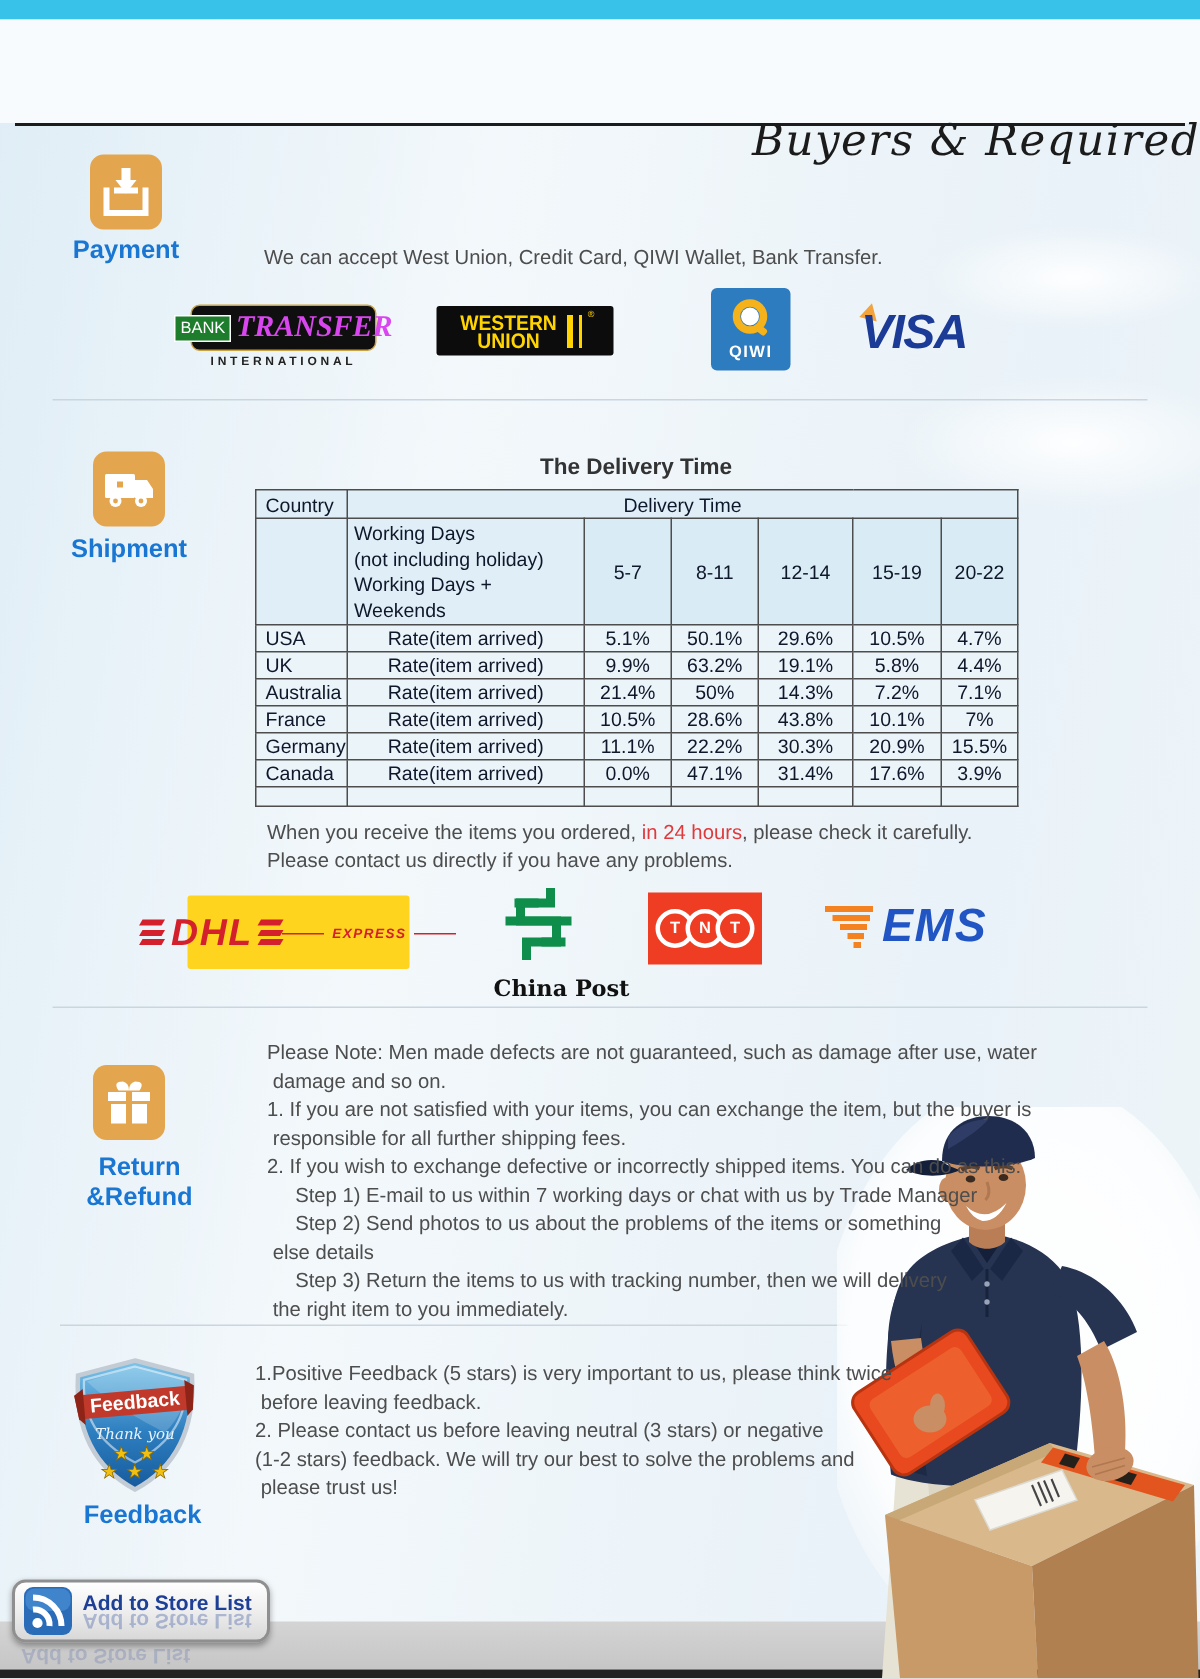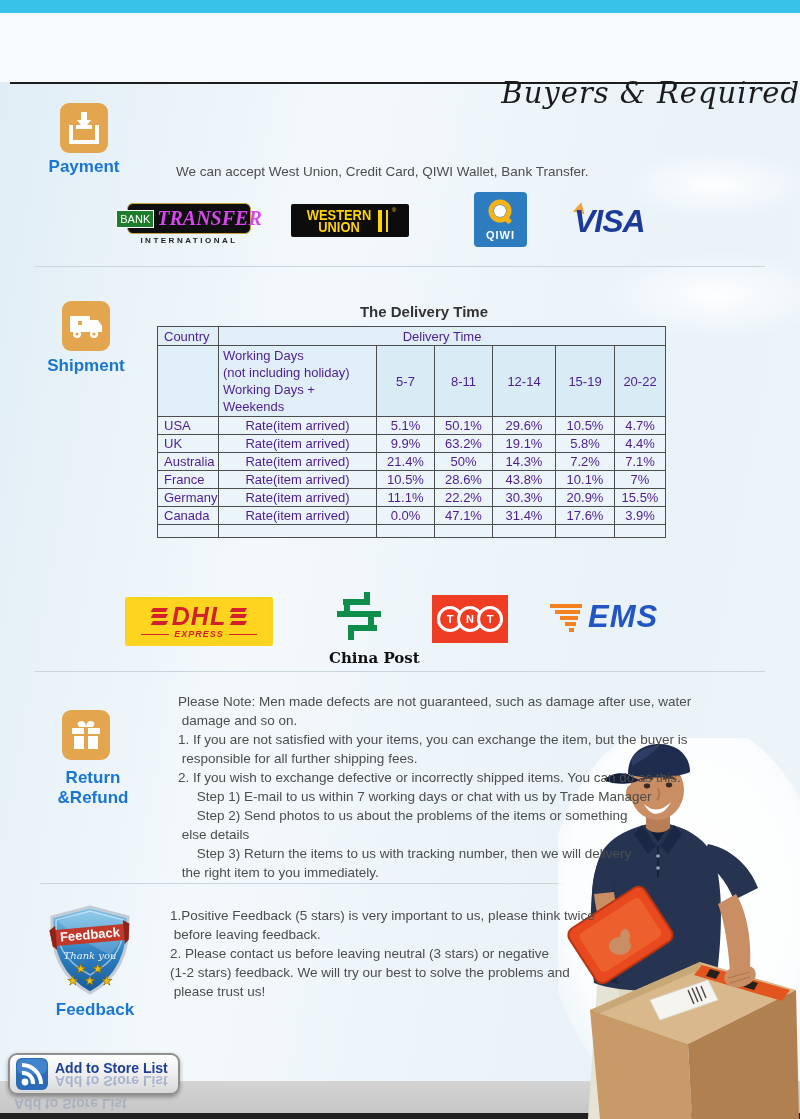--- a/index.html
+++ b/index.html
@@ -31,32 +31,32 @@
   .wu-bar1{width:4px;height:22px;background:#ffd400;}
   .wu-bar2{width:2px;height:22px;background:#ffd400;}
   .wu-reg{color:#ffd400;font-size:6px;align-self:flex-start;margin-top:3px;}
   .qiwi{left:474px;top:192px;width:53px;height:55px;background:#2e7cc0;border-radius:4px;display:flex;flex-direction:column;align-items:center;justify-content:center;}
   .qiwi-name{color:#fff;font-weight:bold;font-size:11px;letter-spacing:1px;margin-top:1px;}
   .visa{left:574px;top:203px;width:90px;height:34px;}
   .visa-wedge{position:absolute;left:0;top:-1px;width:0;height:0;border-left:6px solid transparent;border-right:6px solid transparent;border-bottom:11px solid #f2a33c;transform:rotate(14deg);}
   .visa-name{position:absolute;left:0;top:0;font-size:32px;font-weight:900;font-style:italic;color:#1b3b97;letter-spacing:-1px;}
   
   .dt-title{left:170px;top:303px;width:508px;text-align:center;font-size:15px;font-weight:bold;color:#333;}
-  table.dt{position:absolute;left:157px;top:326px;width:508px;border-collapse:collapse;table-layout:fixed;font-size:13px;color:#4c1d95;}
+  table.dt{position:absolute;left:170px;top:326px;width:508px;border-collapse:collapse;table-layout:fixed;font-size:13px;color:#0f172a;}
   table.dt td{border:1px solid #4d4d4d;background:#eaf4f9;padding:1px 4px;}
   table.dt td.hd{background:#e0eff7;}
   table.dt td.rng{background:#d9ecf5;text-align:center;}
   table.dt td.val{text-align:center;}
   table.dt td.rate{text-align:center;}
   table.dt td.cty{padding-left:6px;}
   .wd span{display:block;line-height:17px;}
   
   .red{color:#e0393c;}
   
-  .dhl{left:125px;top:597px;width:148px;height:49px;background:#ffd41f;border-radius:2px;display:flex;flex-direction:column;align-items:center;justify-content:center;}
+  .dhl{left:125px;top:597px;width:148px;height:49px;background:#ffd41f;border-radius:2px;display:flex;flex-direction:row;align-items:center;justify-content:center;}
   .dhl-row{display:flex;align-items:center;gap:5px;}
   .dhl-dashes{display:flex;flex-direction:column;gap:3px;}
   .dhl-dashes i{display:block;width:15px;height:3.5px;background:#d3202c;transform:skewX(-30deg);}
   .dhl-name{color:#d3202c;font-weight:900;font-style:italic;font-size:25px;line-height:24px;letter-spacing:1px;}
   .dhl-sub-row{display:flex;align-items:center;gap:5px;margin-top:1px;}
   .dhl-line{width:28px;height:1px;background:#d3202c;}
   .dhl-sub{color:#d3202c;font-style:italic;font-size:9px;font-weight:bold;letter-spacing:1px;}
   .cpost{left:329px;top:589px;width:60px;text-align:center;}
   .cpost-caption{font-family:"DejaVu Serif",serif;font-weight:bold;font-size:15px;color:#111;margin-top:2px;white-space:nowrap;}
   .tnt{left:432px;top:595px;width:76px;height:48px;background:#ee3d23;display:flex;align-items:center;justify-content:center;}
@@ -239,20 +239,23 @@
           <td></td>
       <td></td>
           <td></td>
       <td></td>
           <td></td>
       <td></td>
     </tr>
   </tbody>
     </table>
 
+  <div class="abs body-text" style="left:178px;top:545px;width:512px;">
+    <span>When you receive the items you ordered, </span><span class="red">in 24 hours</span><span>, please check it carefully. Please contact us directly if you have any problems.</span>
+  </div>
 
   <div class="abs dhl">
     <div class="dhl-row">
       <span class="dhl-dashes">
           <i></i>
           <i></i>
           <i></i>
         </span>
       <span class="dhl-name">DHL</span>
       <span class="dhl-dashes">

